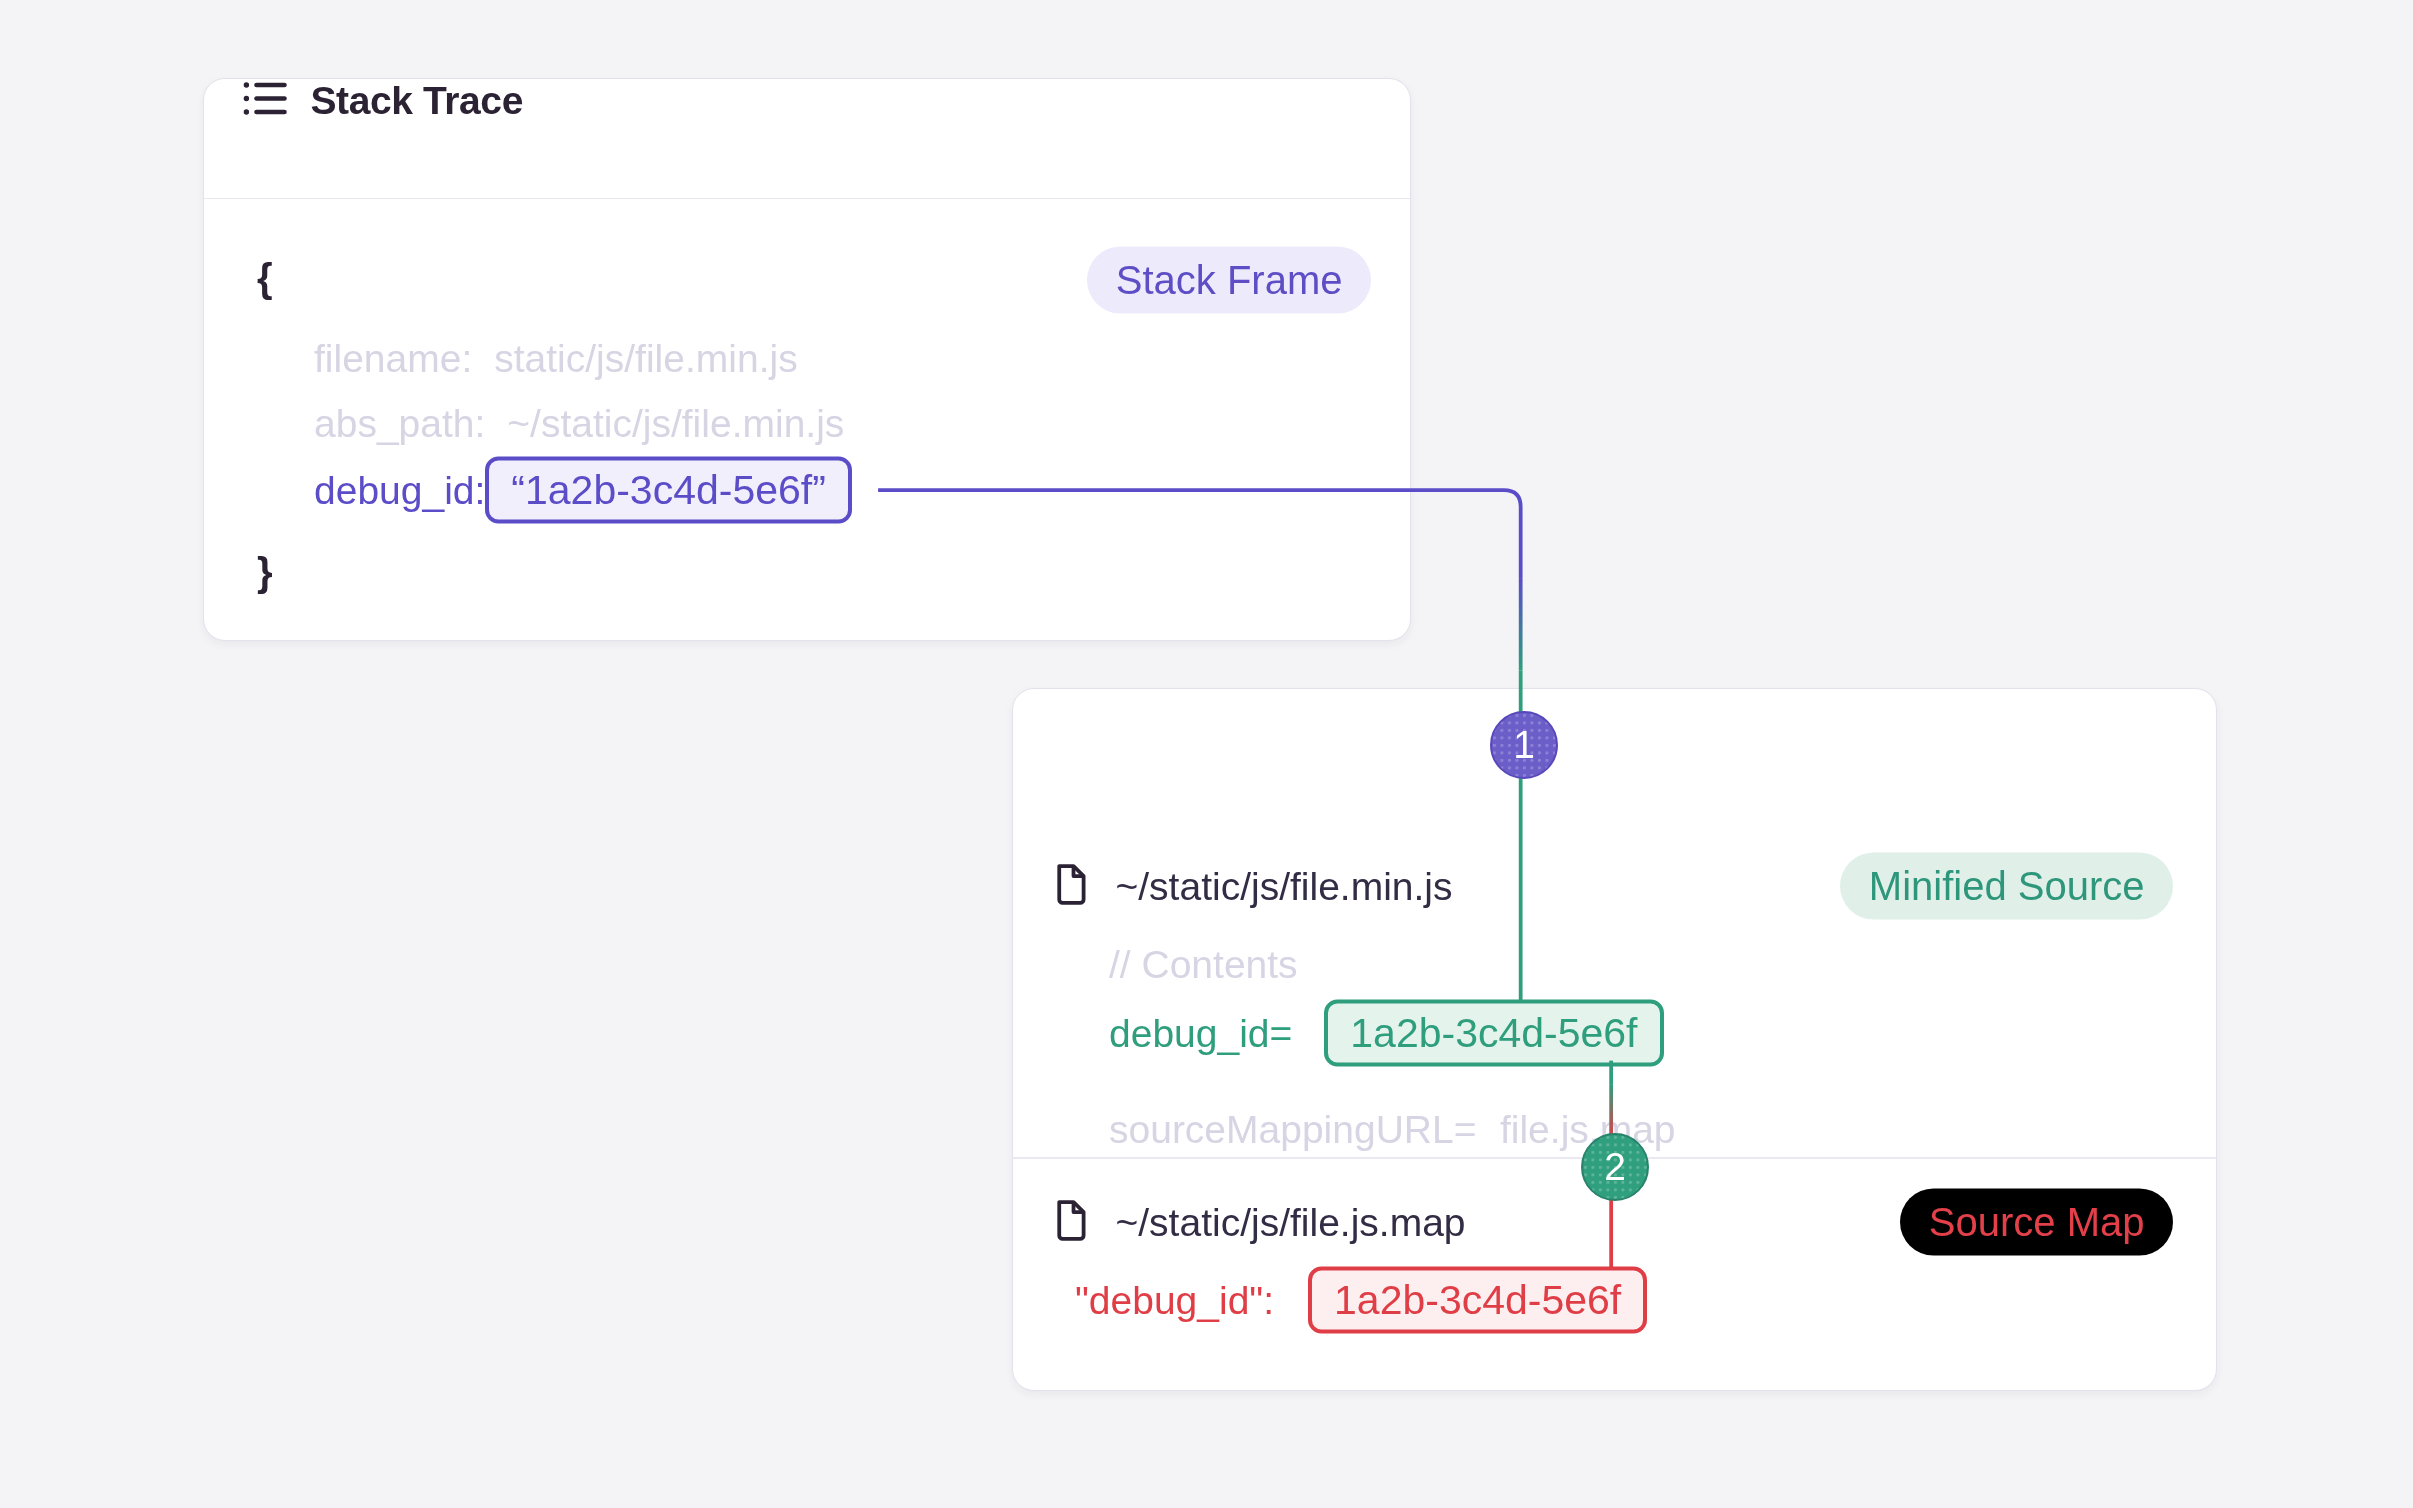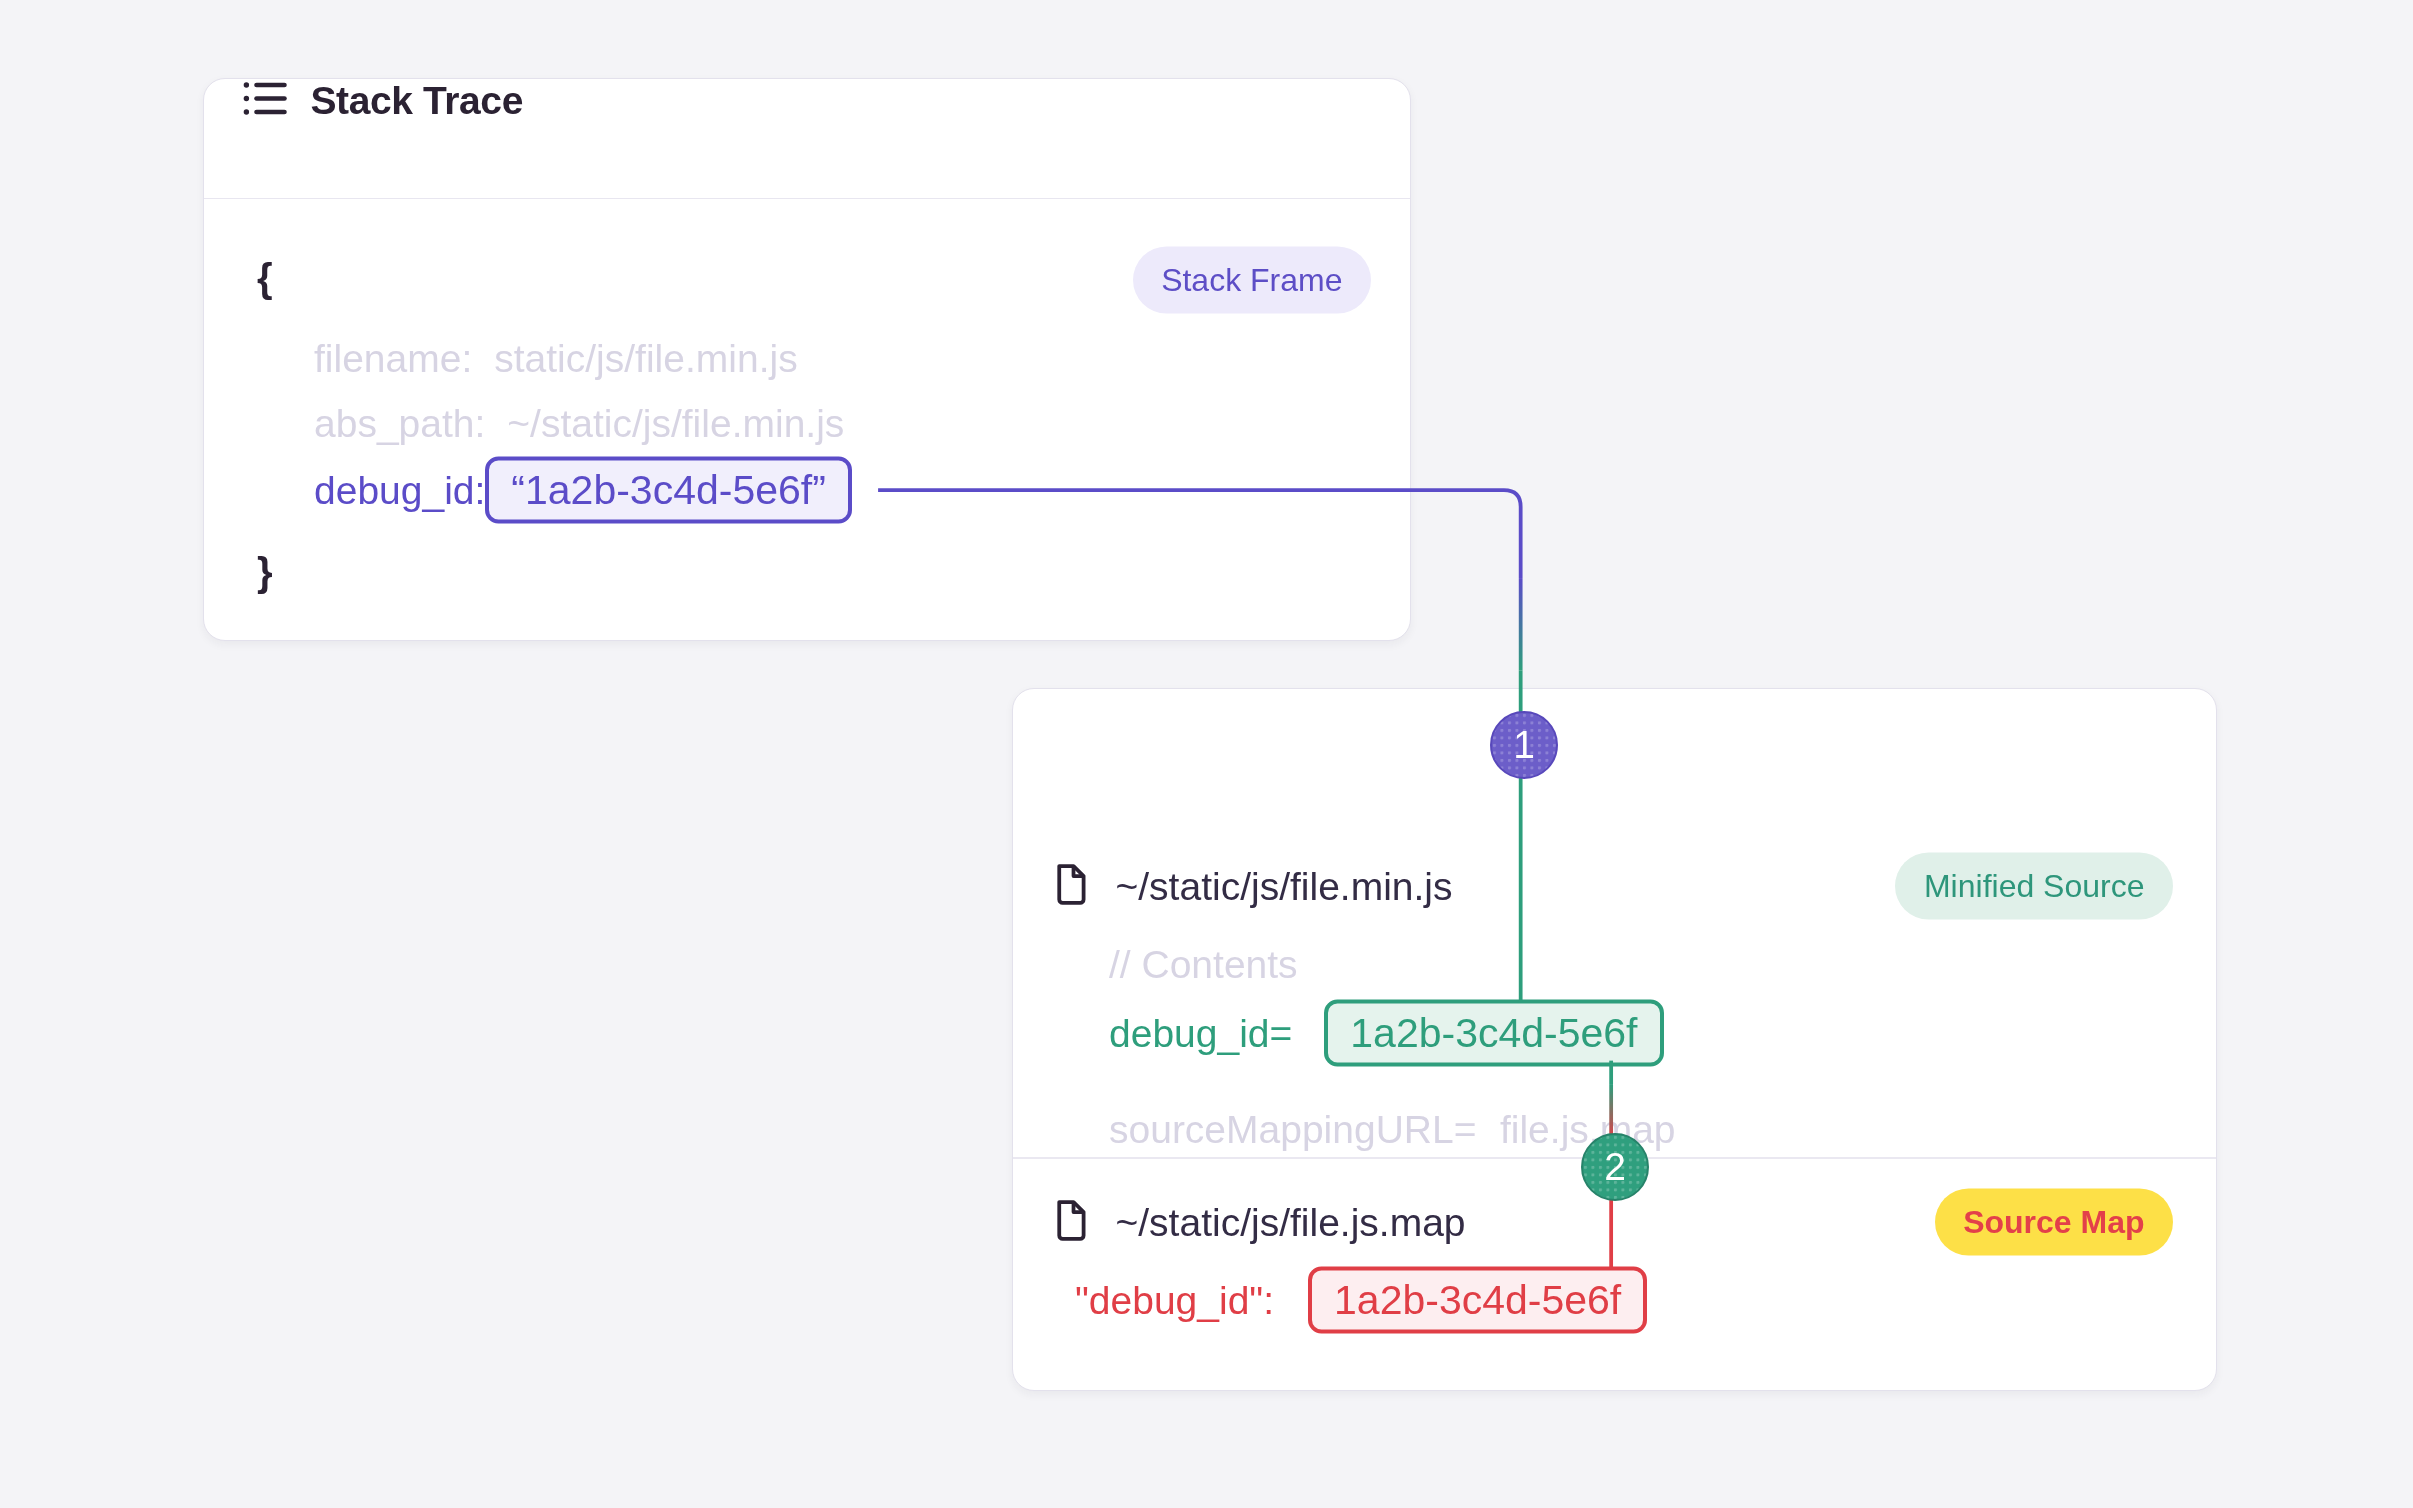--- a/index.html
+++ b/index.html
@@ -31,24 +31,24 @@
 
   
   .chip{display:inline-flex;align-items:center;border-radius:13.4px;padding:5px 22px;
         font-size:41px;font-weight:400;line-height:49px;}
   .chip-purple{border:4.2px solid #5b4cc8;background:#f1effc;color:#5b4cc8;}
   .chip-green{border:4.2px solid #2e9e7c;background:#e5f3ed;color:#2e9e7c;}
   .chip-red{border:4.2px solid #e03e46;background:#fdeef0;color:#e03e46;}
 
   
   .pill{position:absolute;transform:translateY(-50%);display:inline-flex;align-items:center;
-        border-radius:837px;font-size:32px;font-weight:400;padding:0 28.5px;height:67px;}
+        border-radius:837px;font-size:40px;font-weight:400;padding:0 28.5px;height:67px;}
   .pill-purple{background:#edeafb;color:#5d4ec6;}
   .pill-green{background:#e0f0e9;color:#2e967b;}
-  .pill-red{background:#fde047;color:#e3404a;font-weight:bold;}
+  .pill-red{background:#000000;color:#e3404a;}
 
   
   .row-divider{position:absolute;left:0;right:0;height:1.7px;background:#eae8f1;}
 
   
   .step-badge{position:absolute;width:64px;height:64px;border-radius:50%;z-index:6;
               display:flex;align-items:center;justify-content:center;
               color:#ffffff;font-size:39px;font-weight:500;
               background-image:radial-gradient(circle at 2.5px 2.5px, rgba(255,255,255,0.22) 1.5px, transparent 1.8px);
               background-size:7.5px 7.5px;}

